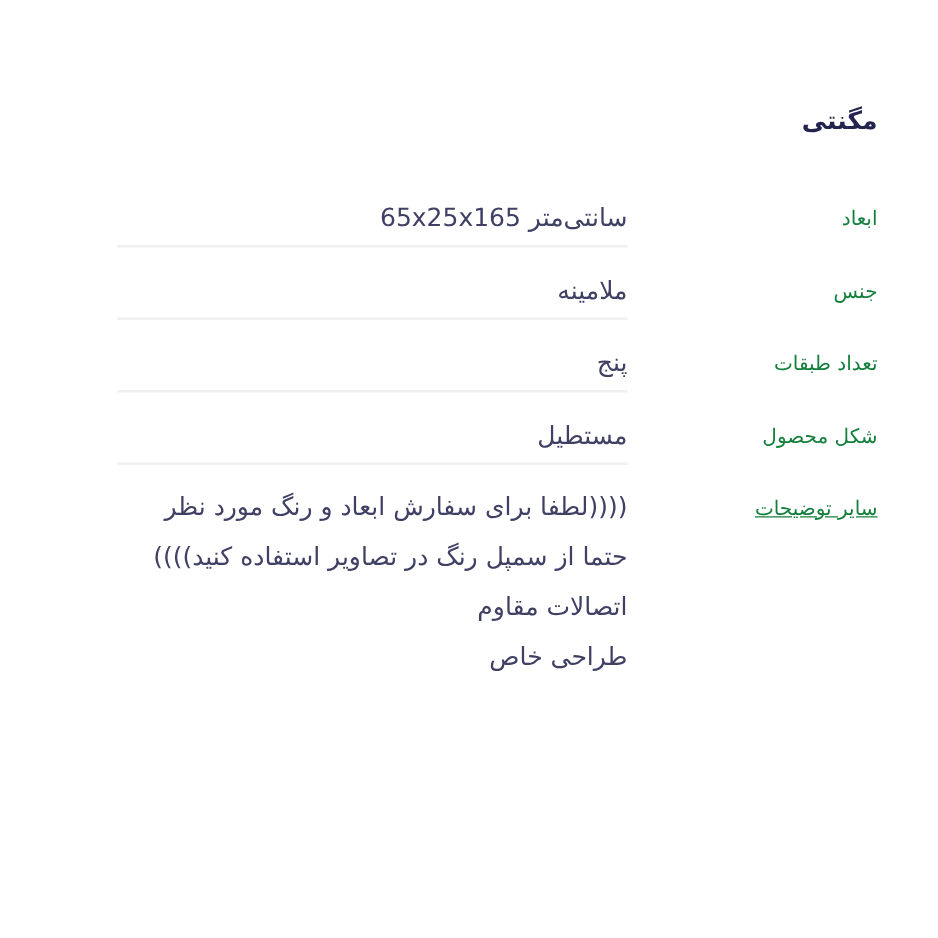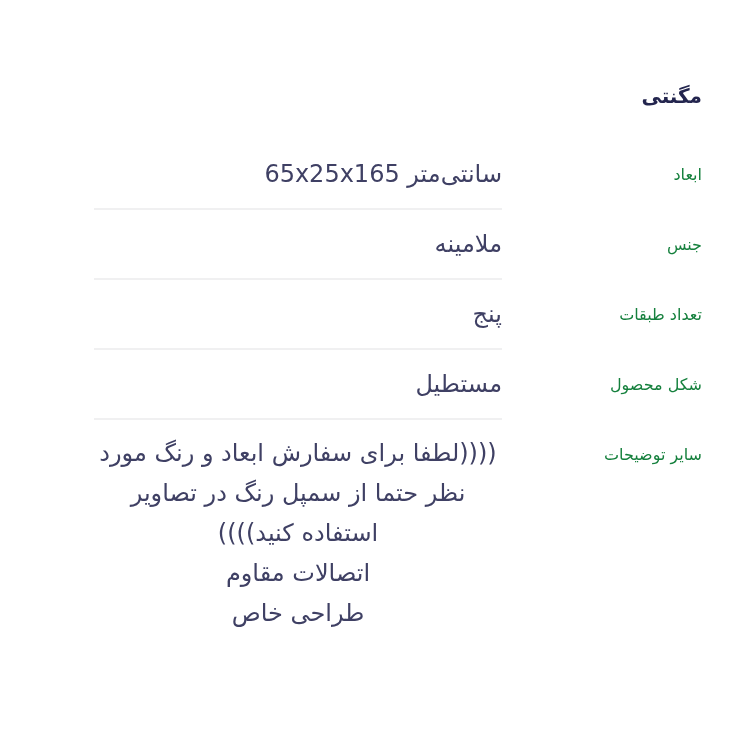--- a/index.html
+++ b/index.html
@@ -41,40 +41,40 @@
       flex: 0 0 200px;
       font-size: 16px;
       color: #15803d;
       line-height: 26px;
       padding-top: 22px;
       text-align: right;
     }
     .spec-value {
       width: 408px;
       flex: 0 0 408px;
-      padding: 20px 0 20px 0;
+      padding: 20px 0 8px 0;
       border-bottom: 2px solid #f0f0f1;
-      font-size: 24px;
+      font-size: 20px;
       color: #3f4064;
       line-height: 28px;
       text-align: right;
     }
     .spec-row.last .spec-value {
       border-bottom: none;
     }
     .spec-value .line {
       display: block;
       line-height: 40px;
     }
     .spec-row.last .spec-value {
       padding-top: 13px;
-      text-align: center;
     }
     .spec-row.last .spec-label {
       padding-top: 22px;
+      text-decoration: underline;
     }
   </style>
 </head>
 <body>
 
 <h2 class="section-title">مگنتی</h2>
 
 <div class="spec-list">
 
   <div class="spec-row">

